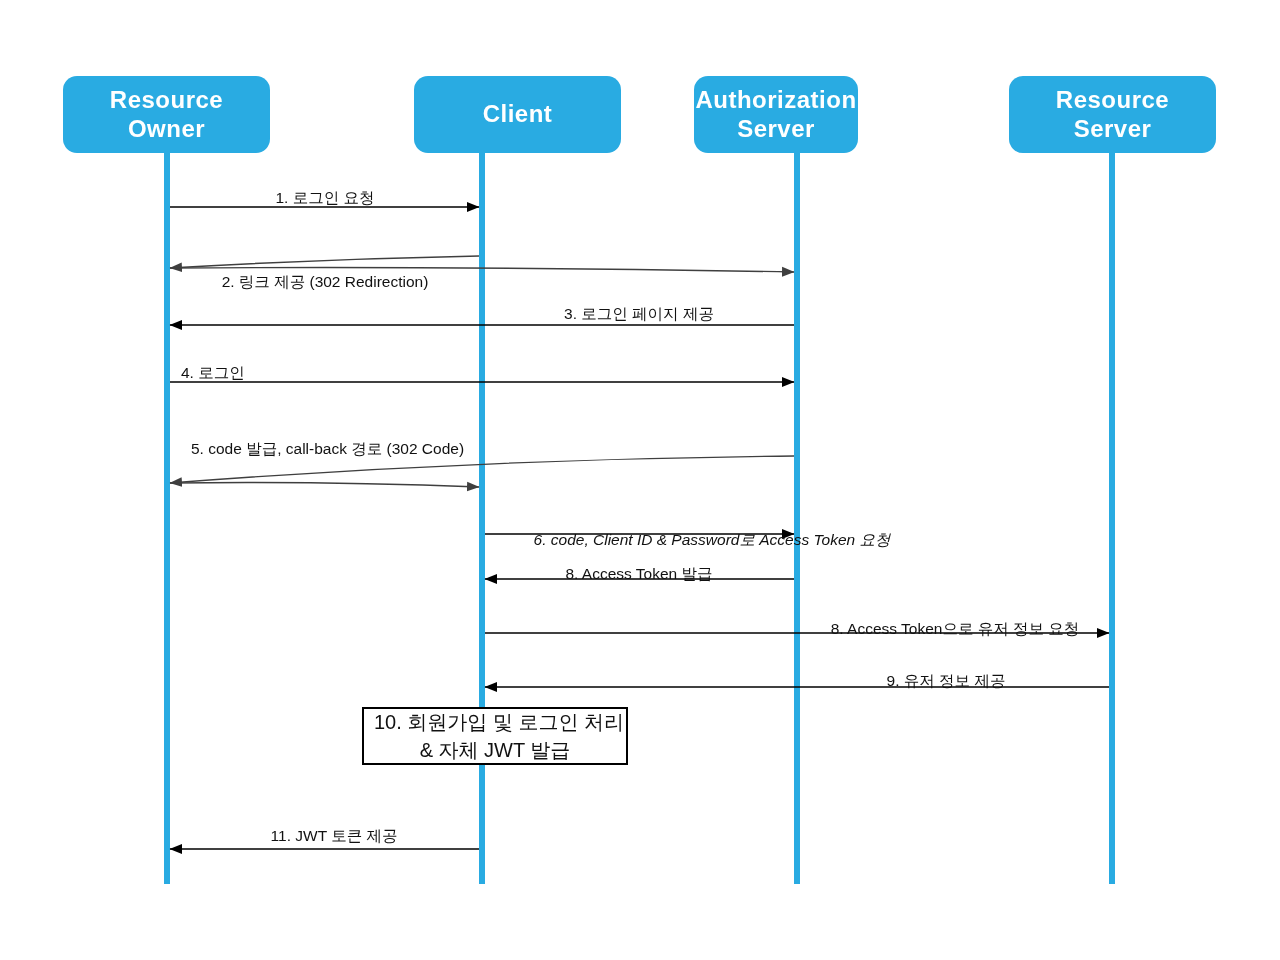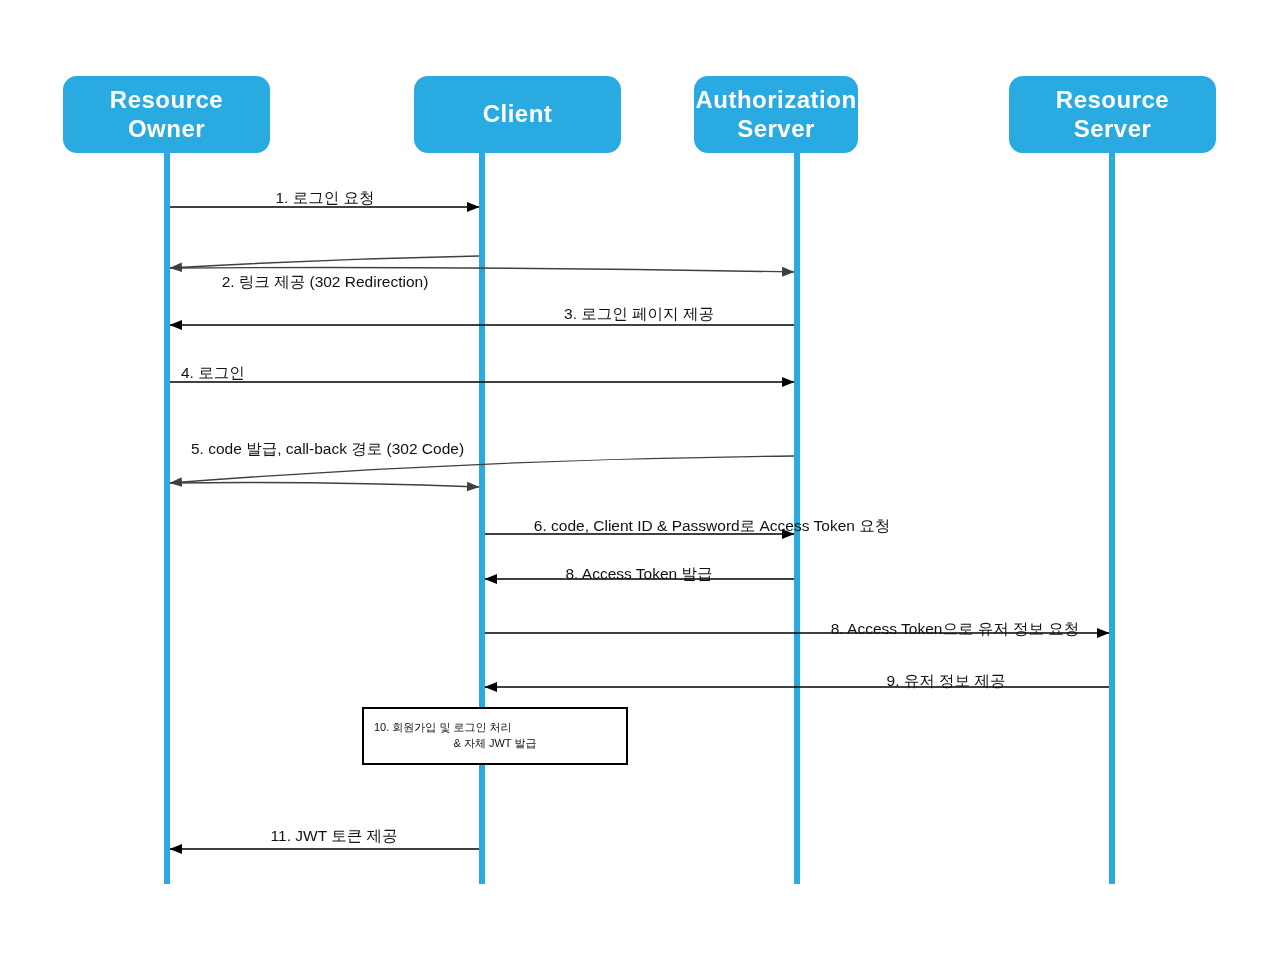--- a/index.html
+++ b/index.html
@@ -67,21 +67,21 @@
   
   .note-box {
     position: absolute;
     box-sizing: border-box;
     background: #ffffff;
     border: 2.5px solid #000000;
     display: flex;
     flex-direction: column;
     align-items: center;
     justify-content: center;
-    font-size: 11px;
+    font-size: 20px;
     color: #111111;
     line-height: 1.42;
     text-align: center;
     padding: 4px 10px;
   }
   .note-line { white-space: nowrap; }
   .note-line.l1 { align-self: flex-start; }
 </style>
 </head>
 <body>
@@ -155,21 +155,21 @@
         </g>
       </g>
   </svg>
 
   <div id="labels">
       <div class="msg-label center" style="left: 325px; top: 190px; text-align: right;">1.    로그인 요청</div>
       <div class="msg-label center" style="left: 325px; top: 240px; margin-top: 34px;">2. 링크 제공 (302 Redirection)</div>
       <div class="msg-label center" style="left: 639px; top: 306px;">3. 로그인 페이지 제공</div>
       <div class="msg-label" style="left: 181px; top: 365px;">4. 로그인</div>
       <div class="msg-label" style="left: 191px; top: 441px;">5. code 발급, call-back 경로 (302 Code)</div>
-      <div class="msg-label center" style="left: 712px; top: 518px;">6. code, Client ID &amp; Password로 Access Token 요청</div>
+      <div class="msg-label center" style="left: 712px; top: 532px; font-style: italic;">6. code, Client ID &amp; Password로 Access Token 요청</div>
       <div class="msg-label center" style="left: 639px; top: 566px;">8. Access Token 발급</div>
       <div class="msg-label center" style="left: 955px; top: 621px;">8. Access Token으로 유저 정보 요청</div>
       <div class="msg-label center" style="left: 946px; top: 673px;">9. 유저 정보 제공</div>
       <div class="msg-label center" style="left: 325px; top: 828px; margin-left: 9px;">11. JWT 토큰 제공</div>
     </div>
 
   <div id="note-host">
       <div class="note-box" style="left: 362px; top: 707px; width: 266px; height: 58px;">
         <div class="note-line l1">10. 회원가입 및 로그인 처리</div>
         <div class="note-line">&amp; 자체 JWT 발급</div>

